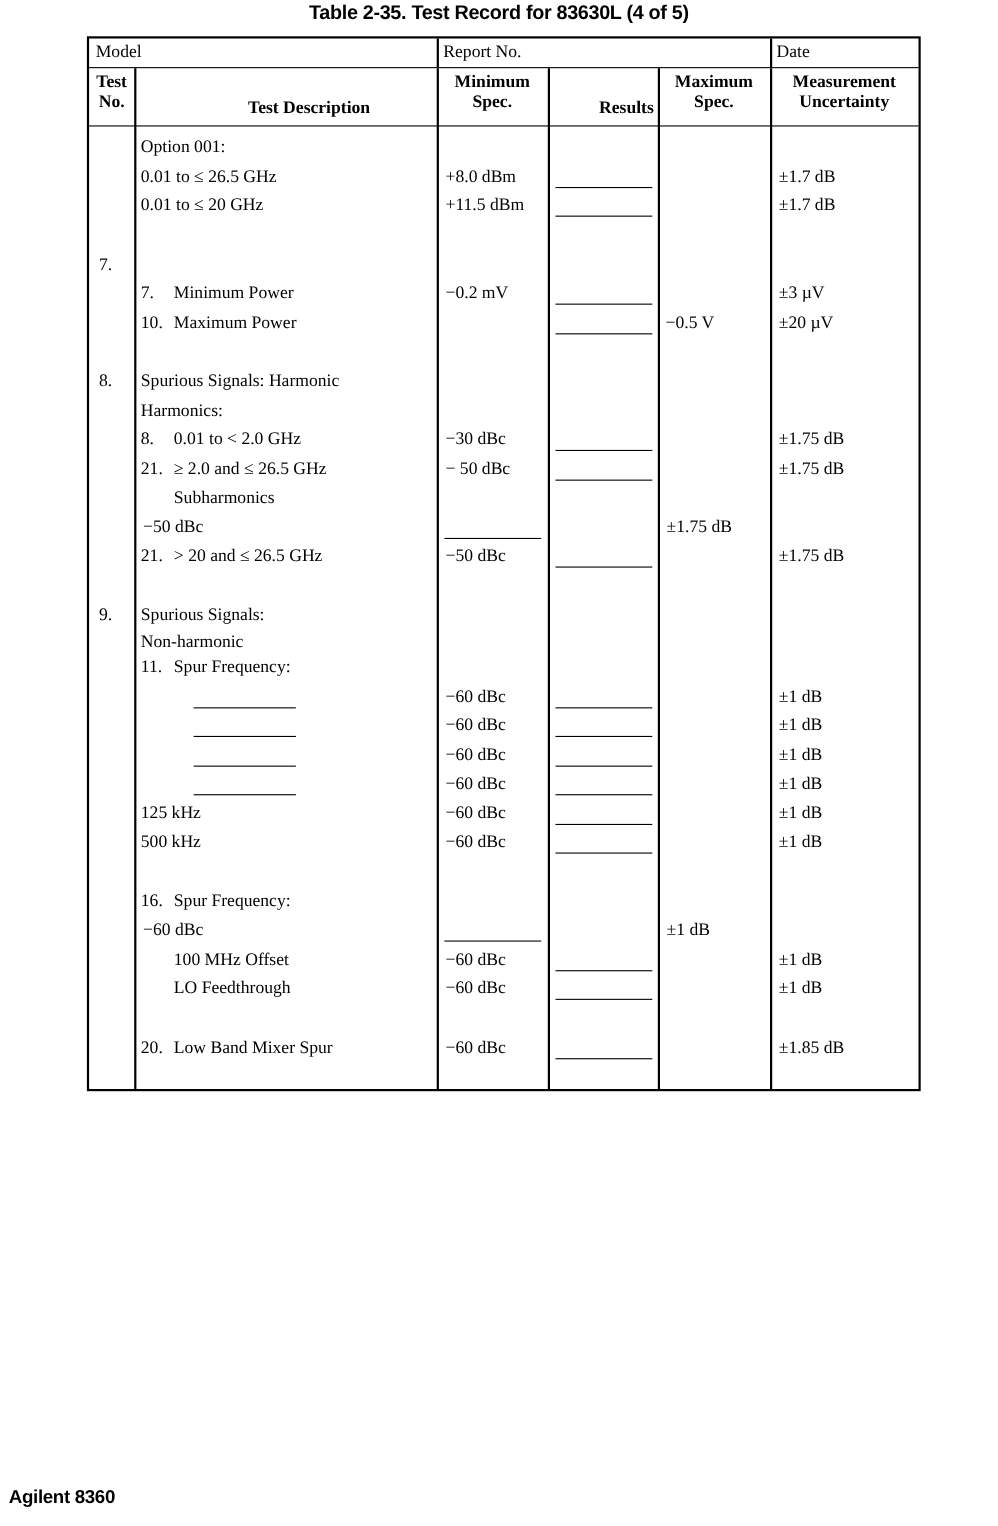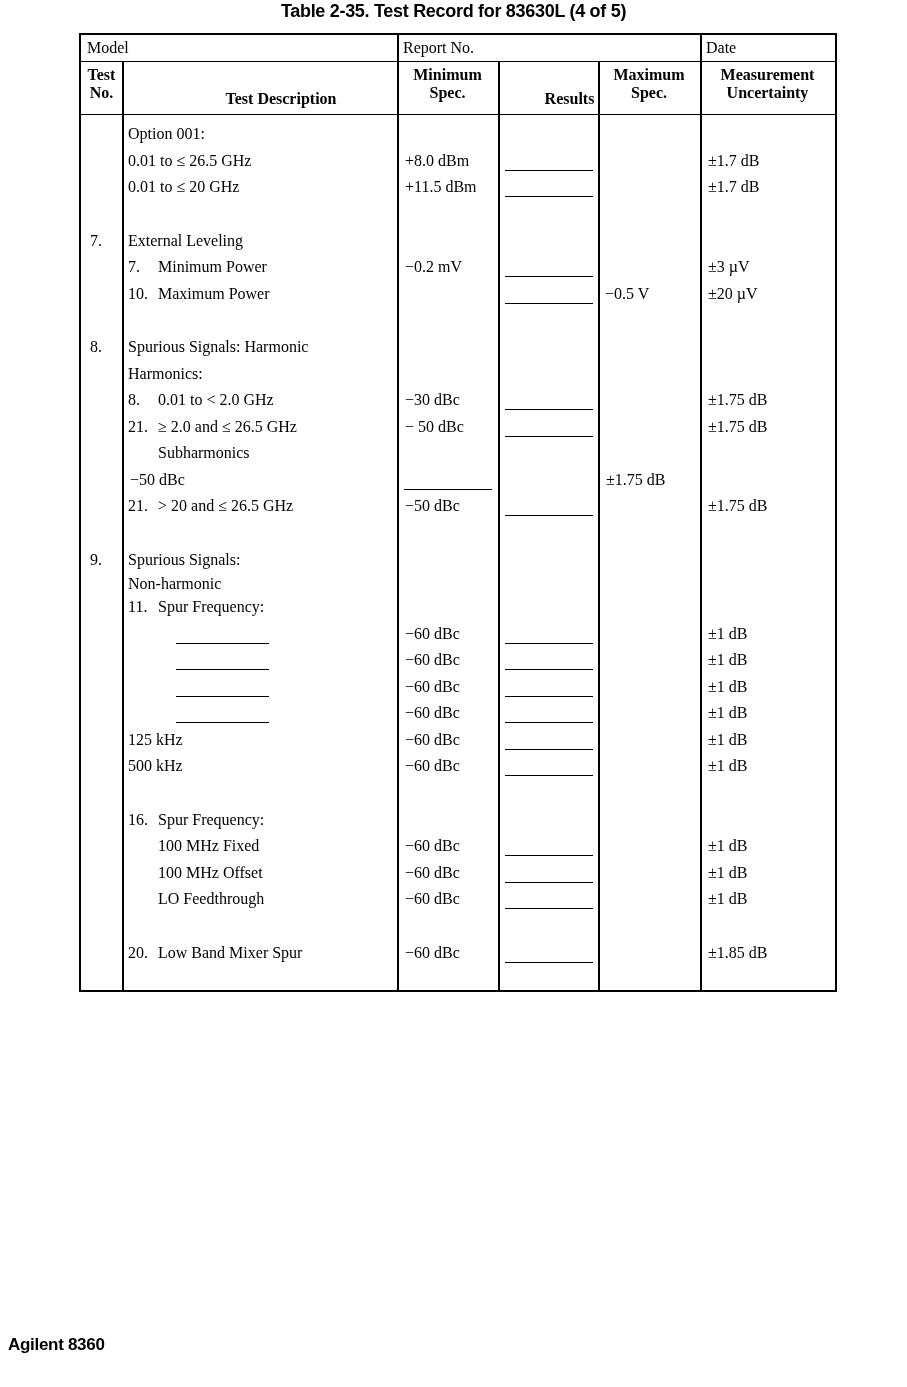--- a/index.html
+++ b/index.html
@@ -49,21 +49,21 @@
   .cunc{padding-left:8px;}
   .rblank{display:inline-block;width:88px;height:19px;margin-left:7px;
           border-bottom:1.5px solid #000;}
   .dblank{display:inline-block;width:93px;height:19px;margin-left:48px;
           border-bottom:1.5px solid #000;}
 
   
   #footer{position:absolute;left:0;top:1332px;width:907px;
           font-family:"Liberation Sans","DejaVu Sans",sans-serif;
           font-weight:bold;font-size:17px;letter-spacing:-0.3px;}
-  #footer .fl{position:absolute;left:8px;top:3px;}
+  #footer .fl{position:absolute;left:8px;top:19px;}
   #footer .fr{position:absolute;right:8px;top:0;text-align:right;white-space:pre;line-height:25px;}
 </style>
 </head>
 <body>
 
 <div id="page">
 
   <div id="title">Table 2-35. Test Record for 83630L (4 of 5)</div>
 
   <div id="tbl">
@@ -146,21 +146,20 @@
           <div class="brow sp">
             <div class="c cno"></div>
             <div class="c cdesc"></div>
             <div class="c cmin"></div>
             <div class="c cres"></div>
             <div class="c cmax"></div>
             <div class="c cunc"></div>
           </div>
           <div class="brow">
             <div class="c cno">7.</div>
-            <div class="c cdesc">External Leveling</div>
             <div class="c cmin"></div>
             <div class="c cres"></div>
             <div class="c cmax"></div>
             <div class="c cunc"></div>
           </div>
           <div class="brow">
             <div class="c cno"></div>
             <div class="c cdesc">
               <span class="num">7.</span>
               <span>Minimum Power</span>
@@ -382,21 +381,20 @@
               <span class="num">16.</span>
               <span>Spur Frequency:</span>
             </div>
             <div class="c cmin"></div>
             <div class="c cres"></div>
             <div class="c cmax"></div>
             <div class="c cunc"></div>
           </div>
           <div class="brow">
             <div class="c cno"></div>
-            <div class="c cdesc ind1">100 MHz Fixed</div>
             <div class="c cmin">−60 dBc</div>
             <div class="c cres">
               <span class="rblank"></span>
             </div>
             <div class="c cmax"></div>
             <div class="c cunc">±1 dB</div>
           </div>
           <div class="brow">
             <div class="c cno"></div>
             <div class="c cdesc ind1">100 MHz Offset</div>

